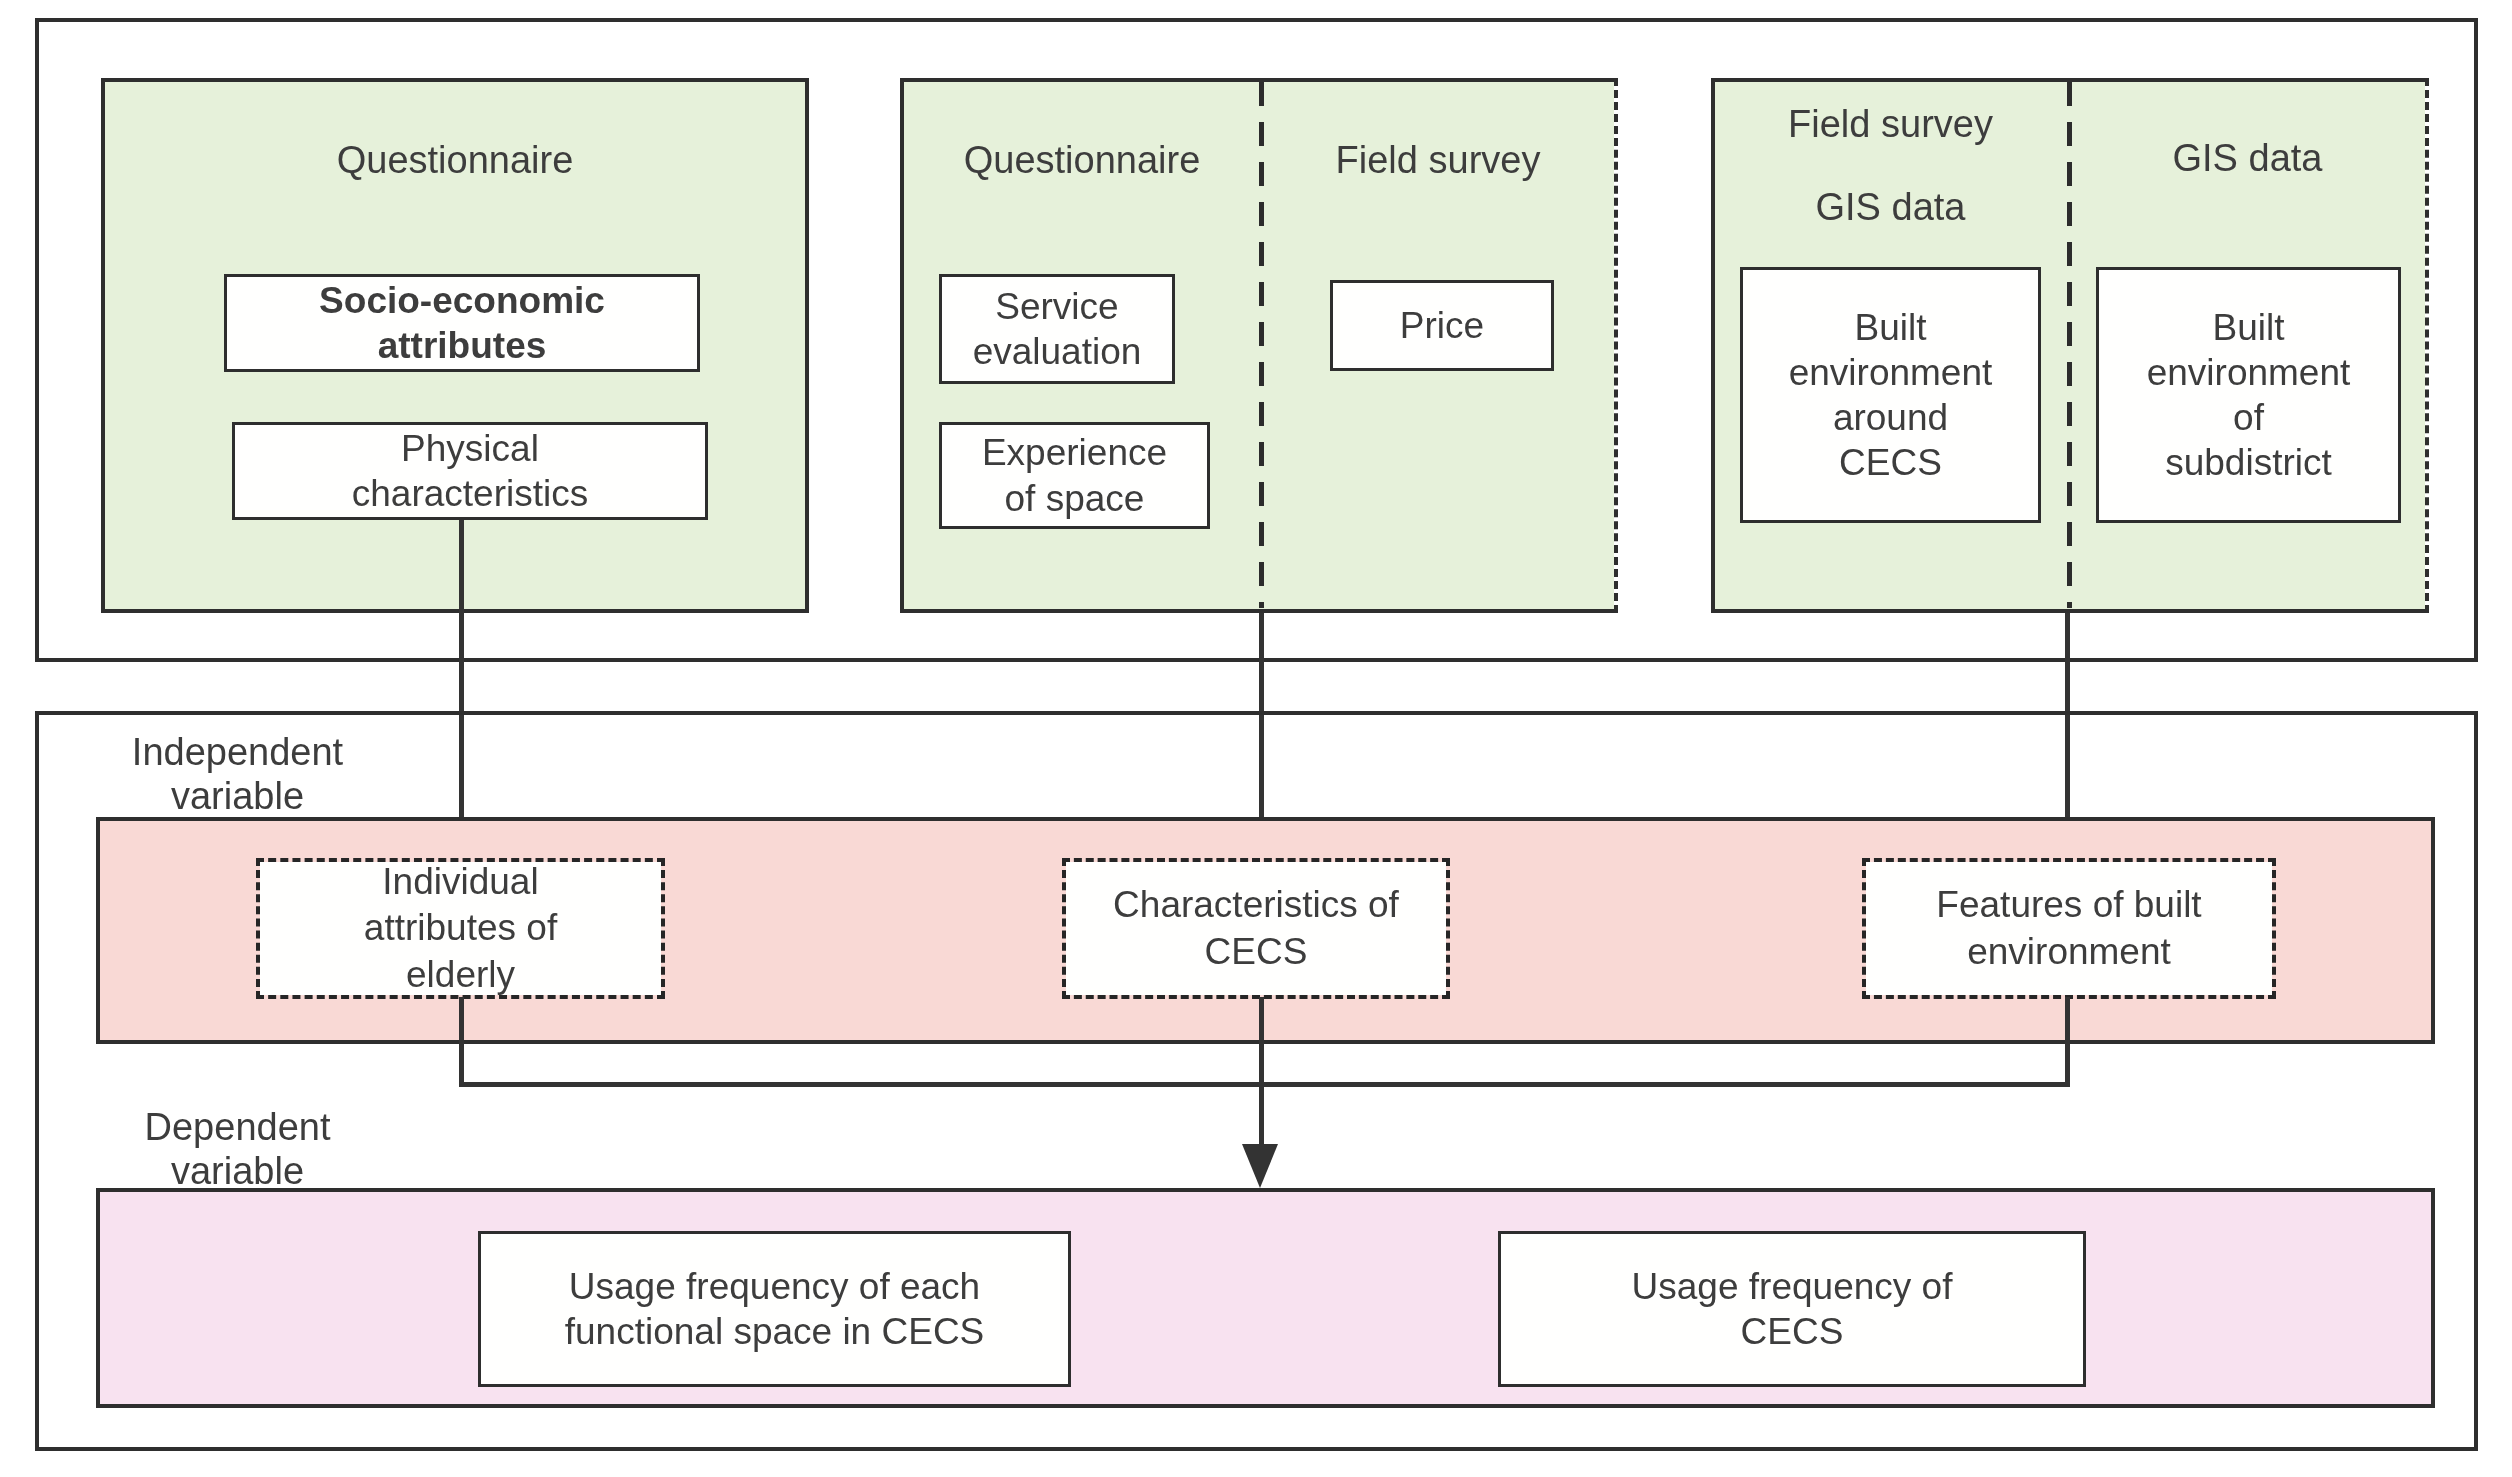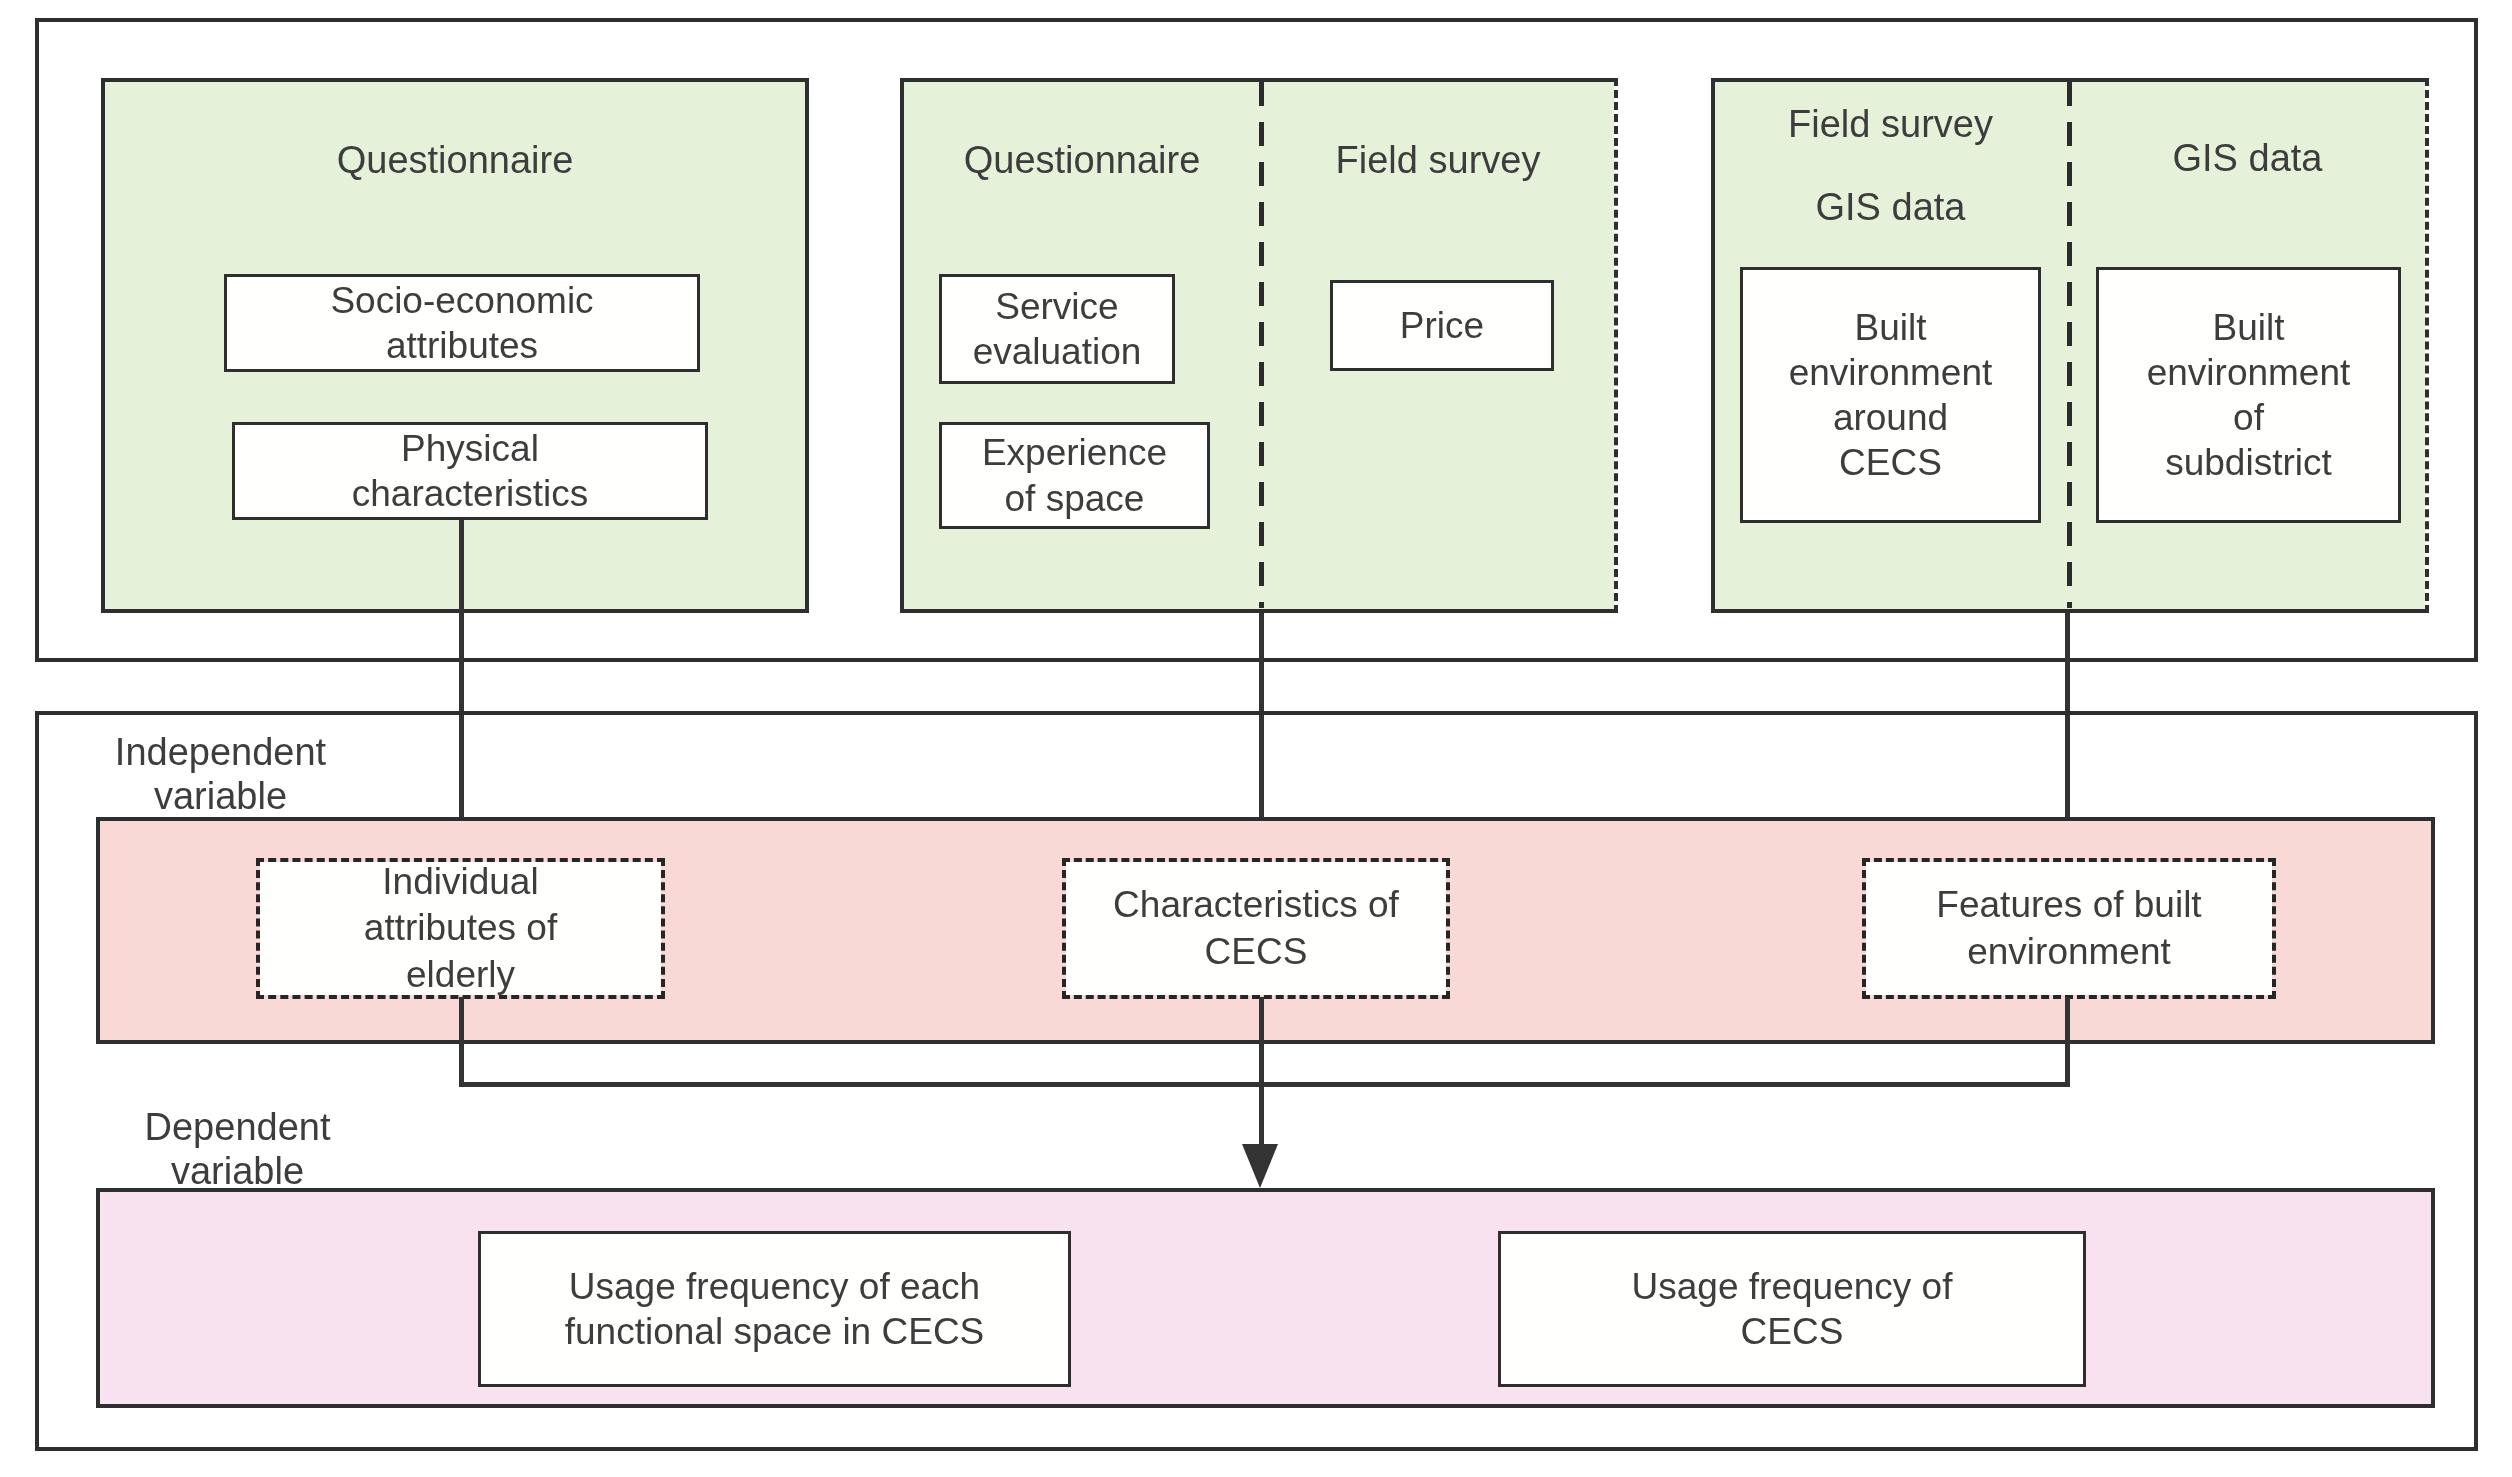--- a/index.html
+++ b/index.html
@@ -114,21 +114,21 @@
 </style>
 </head>
 <body>
 
 <div id="canvas">
 
   <div class="container" style="left:35px; top:18.3px; width:2443px; height:644px;"></div>
 
   <div class="greenbox" style="left:101px; top:78px; width:708px; height:535px;"></div>
   <div class="title" style="left:101px; top:139px; width:708px;">Questionnaire</div>
-  <div class="whitebox" style="left:224px; top:274px; width:476px; height:98px;">Socio-economic
+  <div class="whitebox" style="left:224px; top:274px; width:476px; height:98px;font-weight:bold;">Socio-economic
 attributes</div>
   <div class="whitebox" style="left:232px; top:422px; width:476px; height:98px;">Physical
 characteristics</div>
 
   <div class="greenbox dashed-right" style="left:900px; top:78px; width:718px; height:535px;"></div>
   <div class="dash-v" style="left:1259px; top:82px; height:526px;"></div>
   <div class="title" style="left:905px; top:139px; width:354px;">Questionnaire</div>
   <div class="title" style="left:1263px; top:139px; width:350px;">Field survey</div>
   <div class="whitebox" style="left:939px; top:274px; width:236px; height:110px;">Service
 evaluation</div>
@@ -154,21 +154,21 @@
   <div class="arrowhead" style="left:443px; top:818px;"></div>
 
   <div class="vline" style="left:1259px; top:613px; height:207px;"></div>
   <div class="arrowhead" style="left:1242px; top:818px;"></div>
 
   <div class="vline" style="left:2065px; top:613px; height:207px;"></div>
   <div class="arrowhead" style="left:2048px; top:818px;"></div>
 
   <div class="container" style="left:35px; top:711px; width:2443px; height:740px;"></div>
 
-  <div class="label" style="left:74px; top:730px; width:293px;">Independent
+  <div class="label" style="left:91px; top:730px; width:293px;">Independent
 variable</div>
 
   <div class="pinkbox" style="left:96px; top:817px; width:2339px; height:227px;"></div>
 
   <div class="dottedbox" style="left:256px; top:858px; width:409px; height:141px;">Individual
 attributes of
 elderly</div>
   <div class="dottedbox" style="left:1062px; top:858px; width:388px; height:141px;">Characteristics of
 CECS</div>
   <div class="dottedbox" style="left:1862px; top:858px; width:414px; height:141px;">Features of built

